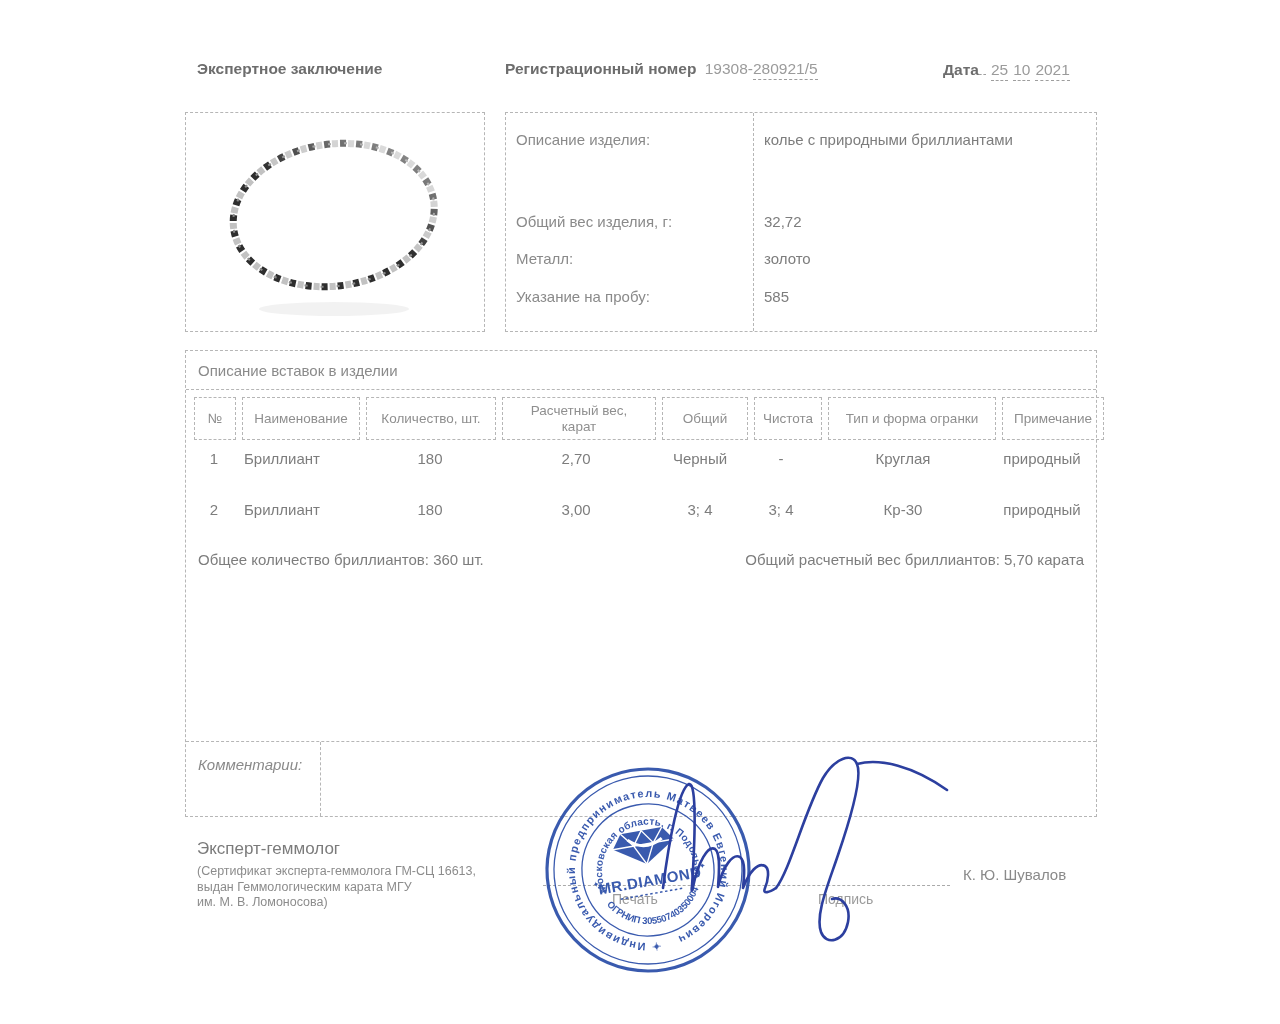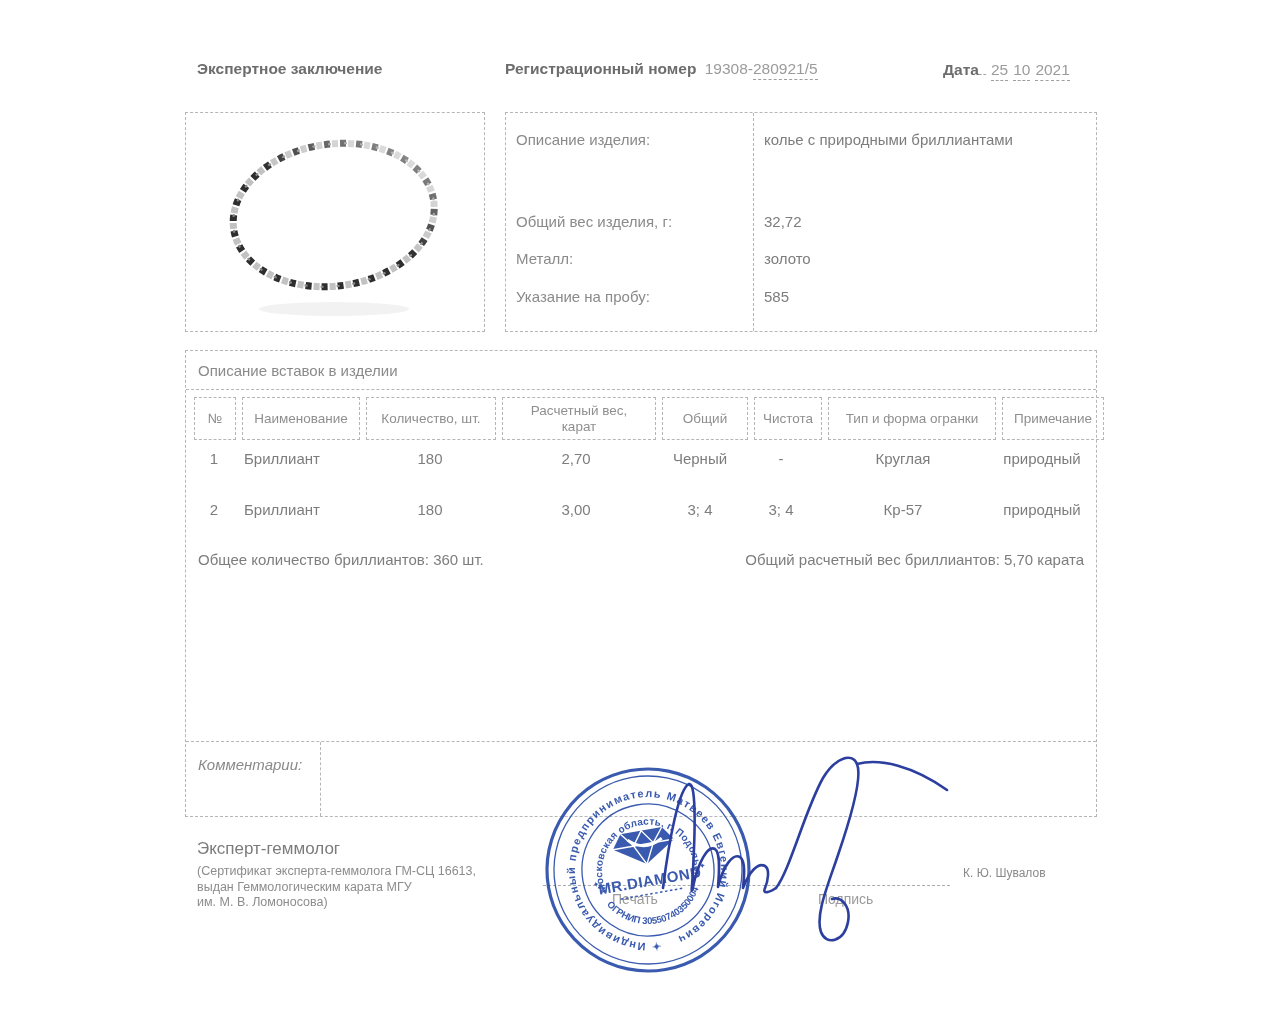--- a/index.html
+++ b/index.html
@@ -44,21 +44,21 @@
   .comments-row{position:absolute;left:0;right:0;bottom:0;height:74px;border-top:1px dashed #b6b6b6;}
   .comments-cell{position:absolute;left:0;top:0;width:134px;height:100%;border-right:1px dashed #b6b6b6;}
   .comments-label{position:absolute;left:12px;top:14px;font-size:15px;color:#8a8a8a;font-style:italic;}
 
   
   .expert-title{left:197px;top:839px;font-size:17px;color:#7b7b7b;}
   .cert-text{left:197px;top:864px;font-size:12.5px;line-height:15.5px;color:#8c8c8c;}
   .sig-line{left:543px;top:885px;width:407px;border-top:1px dashed #aaaaaa;z-index:1;}
   .stamp-caption{left:612px;top:891px;font-size:14px;color:#9b9b9b;z-index:1;}
   .sign-caption{left:818px;top:891px;font-size:14px;color:#9b9b9b;z-index:1;}
-  .expert-name{left:963px;top:866px;font-size:12px;color:#8a8a8a;}
+  .expert-name{left:963px;top:866px;font-size:15px;color:#8a8a8a;}
   .stamp-svg{left:541px;top:763px;z-index:2;opacity:0.93;}
   .sign-svg{left:645px;top:750px;z-index:3;}
   .ink{stroke:#2b4ea8;}
   .ink-fill{fill:#2b4ea8;}
   .sig-ink{stroke:#2c3f9f;}
 </style>
 </head>
 <body>
 
 <div class="page">
@@ -129,21 +129,21 @@
       <div class="td c7">природный</div>
     </div>
 
     <div class="trow" style="top:147px;">
       <div class="td c0">2</div>
       <div class="td c1 name">Бриллиант</div>
       <div class="td c2">180</div>
       <div class="td c3">3,00</div>
       <div class="td c4">3; 4</div>
       <div class="td c5">3; 4</div>
-      <div class="td c6">Кр-57</div>
+      <div class="td c6">Кр-30</div>
       <div class="td c7">природный</div>
     </div>
 
     <div class="totals">
       <span>Общее количество бриллиантов: 360 шт.</span>
       <span>Общий расчетный вес бриллиантов: 5,70 карата</span>
     </div>
 
     <div class="comments-row">
       <div class="comments-cell">

